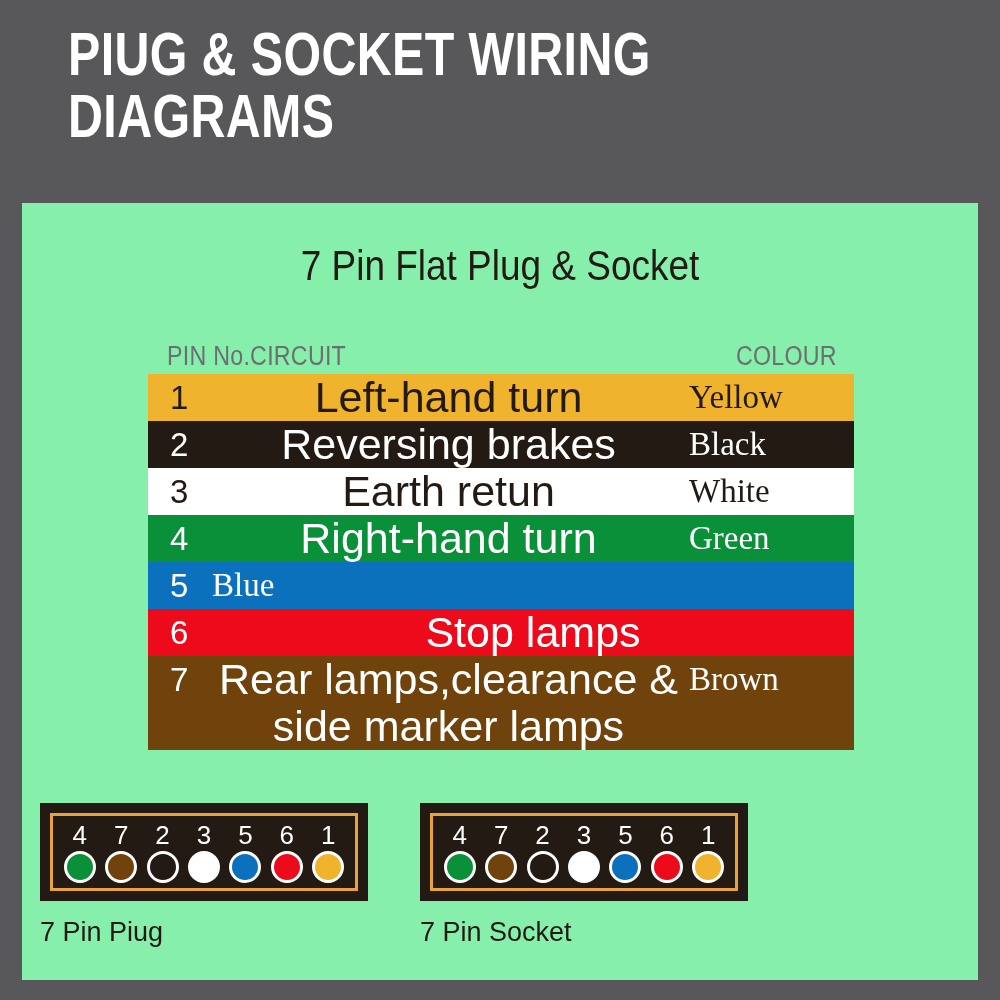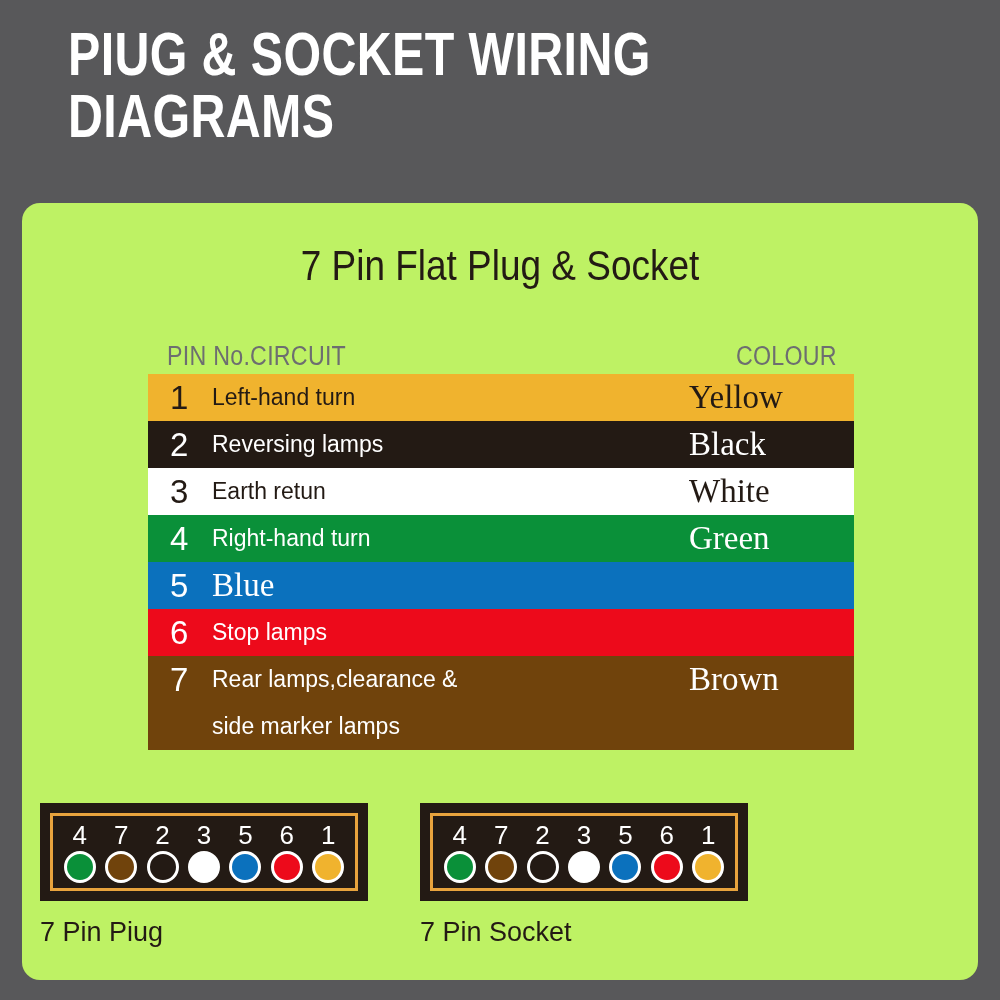--- a/index.html
+++ b/index.html
@@ -39,22 +39,21 @@
     white-space: pre-line;
   }
 
   
   #card {
     position: absolute;
     left: 22px;
     top: 203px;
     width: 956px;
     height: 777px;
-    background: #bef264;
-    border-radius: 18px;
+    background: #86efac;
   }
 
   #subtitle {
     position: absolute;
     left: 0;
     top: 40px;
     width: 956px;
     text-align: center;
     color: #231a14;
     font-family: "Liberation Sans Narrow", "Liberation Sans", sans-serif;
@@ -101,24 +100,25 @@
   }
   .row .pin {
     width: 38px;
     flex: 0 0 38px;
     font-size: 33px;
     line-height: 47px;
     text-align: left;
   }
   .row .circuit {
     flex: 1 1 auto;
-    font-size: 23px;
+    font-size: 43px;
     line-height: 47px;
     white-space: pre-line;
     padding-left: 4px;
+    text-align: center;
   }
   .row .colour {
     flex: 0 0 165px;
     width: 165px;
     font-size: 33px;
     line-height: 47px;
     text-align: left;
     padding-left: 4px;
     font-family: Liberation Serif, serif;
   }
@@ -210,21 +210,21 @@
     </div>
 
     <div id="table-body">
         <div class="row" style="background: rgb(240, 179, 46); color: rgb(35, 26, 20);">
           <div class="pin">1</div>
           <div class="circuit">Left-hand turn</div>
           <div class="colour">Yellow</div>
         </div>
         <div class="row" style="background: rgb(35, 26, 20); color: rgb(255, 255, 255);">
           <div class="pin">2</div>
-          <div class="circuit">Reversing lamps</div>
+          <div class="circuit">Reversing brakes</div>
           <div class="colour">Black</div>
         </div>
         <div class="row" style="background: rgb(255, 255, 255); color: rgb(35, 26, 20);">
           <div class="pin">3</div>
           <div class="circuit">Earth retun</div>
           <div class="colour">White</div>
         </div>
         <div class="row" style="background: rgb(10, 144, 57); color: rgb(255, 255, 255);">
           <div class="pin">4</div>
           <div class="circuit">Right-hand turn</div>

